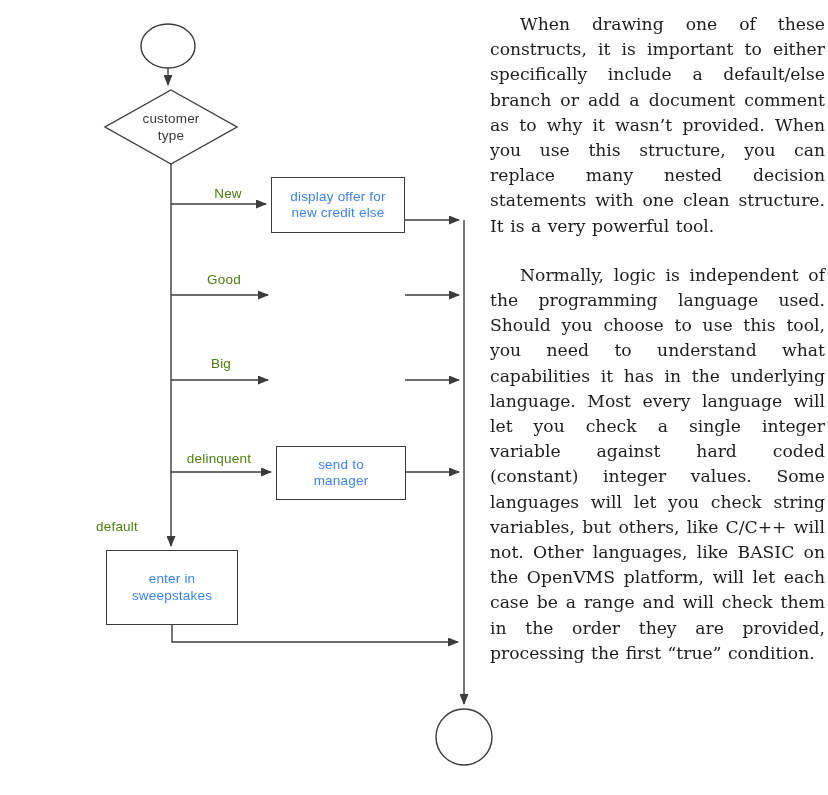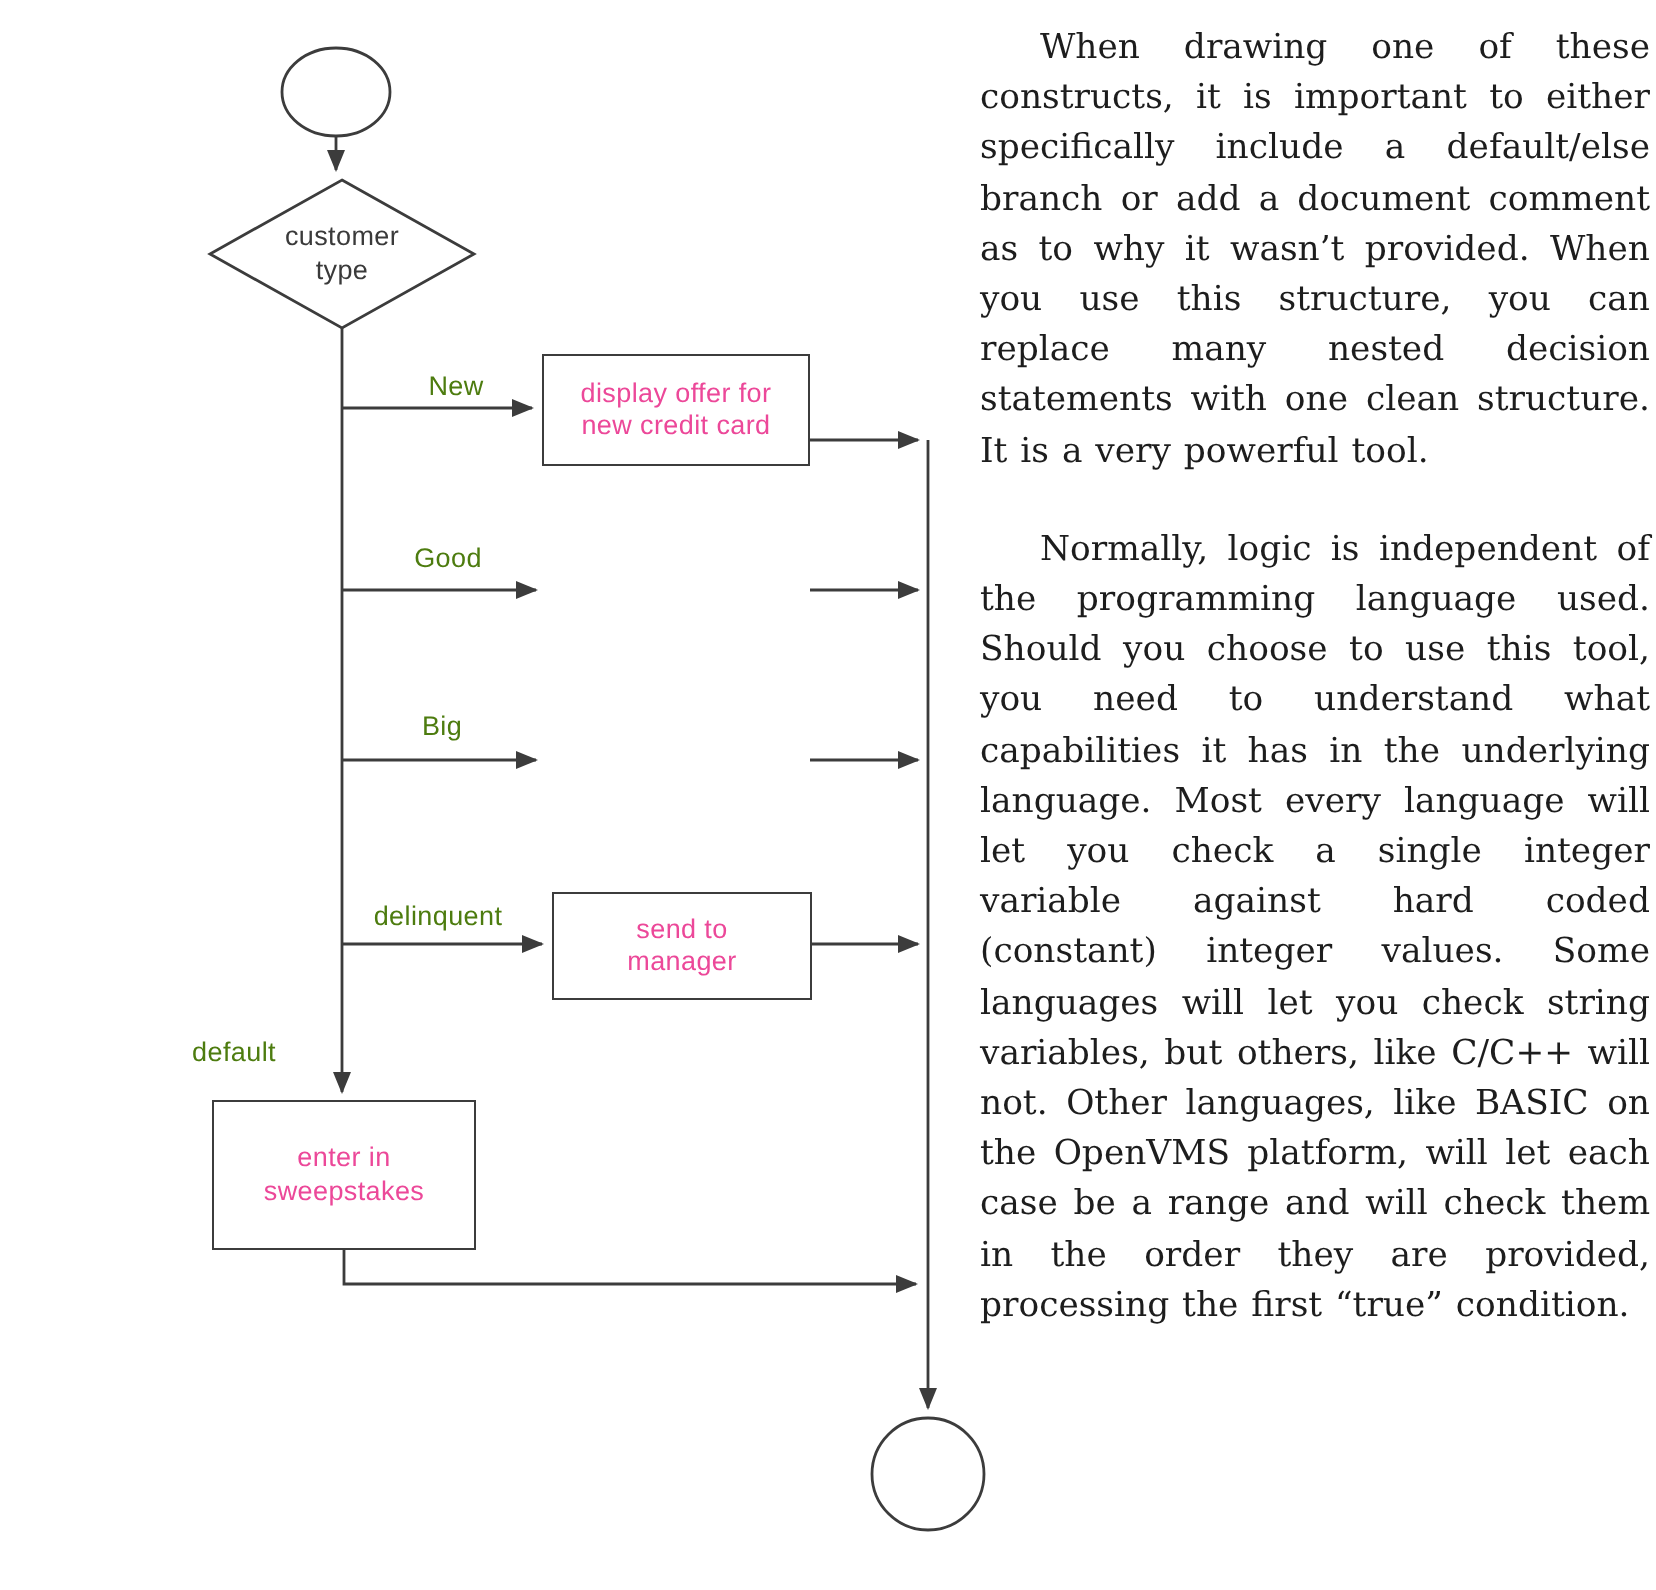--- a/index.html
+++ b/index.html
@@ -21,21 +21,21 @@
   .fc-box {
     position: absolute;
     border: 1.4px solid #3c3c3c;
     background: #ffffff;
     display: flex;
     flex-direction: column;
     align-items: center;
     justify-content: center;
     font-size: 13.5px;
     line-height: 16.5px;
-    color: #ec4899;
+    color: #3b82f6;
     text-align: center;
     letter-spacing: 0.2px;
   }
   .fc-label {
     position: absolute;
     transform: translate(-50%, -50%);
     font-size: 13.5px;
     color: #4d7c0f;
     white-space: nowrap;
     letter-spacing: 0.2px;
@@ -112,21 +112,21 @@
     </div>
 
     <div class="fc-label" style="left:180px; top:193px;">New</div>
     <div class="fc-label" style="left:176px; top:279px;">Good</div>
     <div class="fc-label" style="left:173px; top:363px;">Big</div>
     <div class="fc-label" style="left:171px; top:458px;">delinquent</div>
     <div class="fc-label" style="left:69px; top:526px;">default</div>
 
     <div class="fc-box" style="left:223px; top:177px; width:134px; height:56px;">
       <div>display offer for</div>
-      <div>new credit card</div>
+      <div>new credit else</div>
     </div>
     <div class="fc-box" style="left:228px; top:446px; width:130px; height:54px;">
       <div>send to</div>
       <div>manager</div>
     </div>
     <div class="fc-box" style="left:58px; top:550px; width:132px; height:75px;">
       <div>enter in</div>
       <div>sweepstakes</div>
     </div>
   </div>

